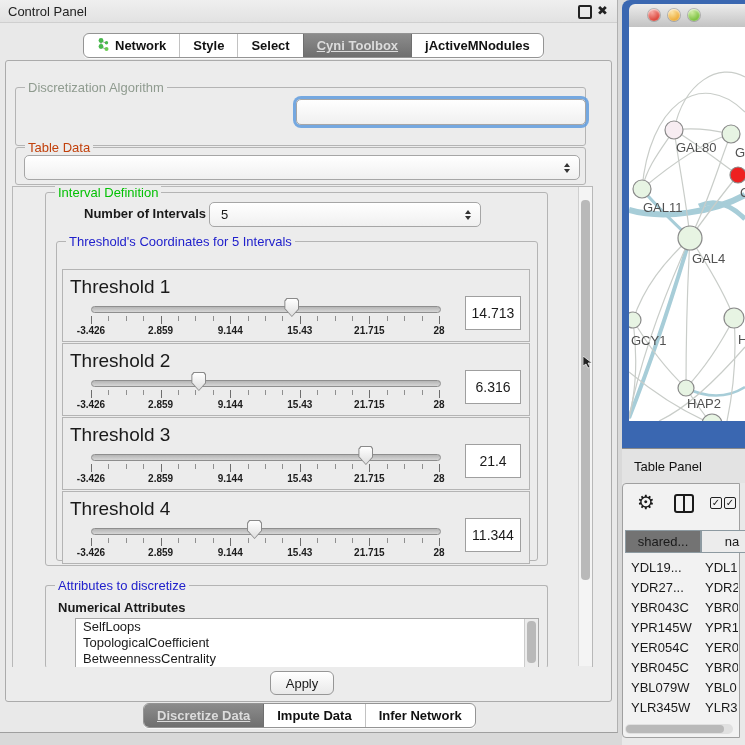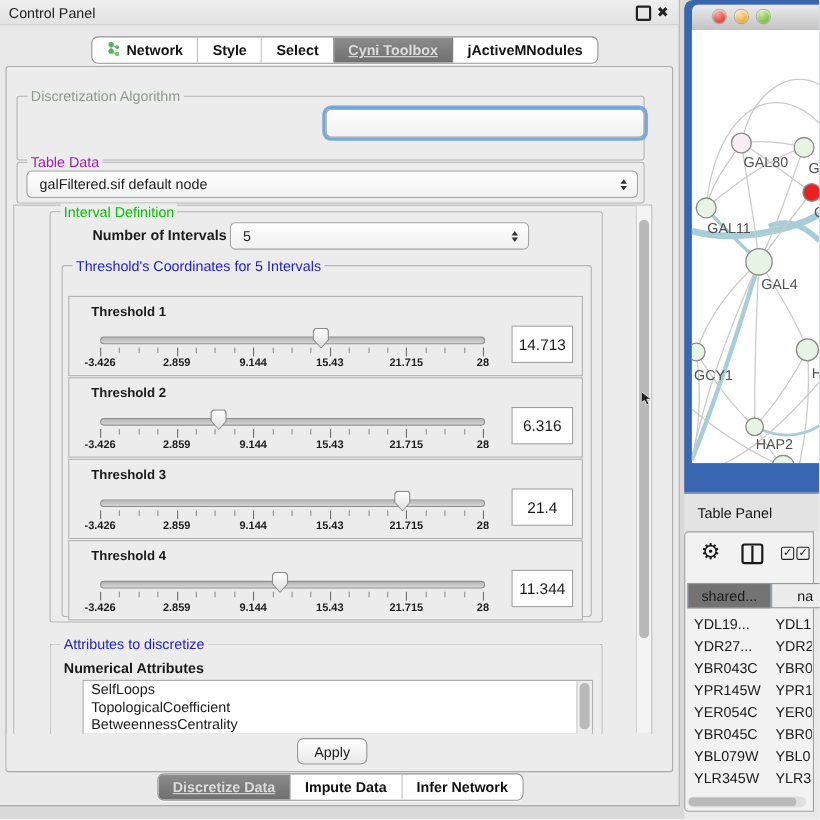--- a/index.html
+++ b/index.html
@@ -33,21 +33,21 @@
   #algo-dropdown{left:12px;top:87px;width:566px;height:57px;background:#fff;border:1px solid #cdcdcd;
      border-radius:3px 3px 8px 8px;box-shadow:0 4px 10px rgba(0,0,0,.35);z-index:30;}
   #dd-hint{position:absolute;top:3px;left:0;width:100%;text-align:center;font-size:13px;color:#b9b9b9;}
   .dd-item{position:absolute;left:3px;font-size:13px;color:#000;white-space:nowrap;}
   
   #scrollpane{left:12px;top:186px;width:579px;height:481px;border:1px solid #b8b8b8;background:#ececec;}
   #vscroll{left:578px;top:187px;width:13px;height:479px;background:#f4f4f4;border-left:1px solid #cfcfcf;}
   .scroll-thumb{background:#b9b9b9;border-radius:4px;}
   
   .threshold-panel{position:absolute;left:62px;width:466px;height:71px;border:1px solid #b4b4b4;background:#ececec;}
-  .th-label{position:absolute;left:20px;top:6px;font-size:12px;font-weight:700;}
+  .th-label{position:absolute;left:7px;top:6px;font-size:19px;font-weight:400;}
   .track{position:absolute;left:28px;top:36px;width:348px;height:5px;border:1px solid #8e8e8e;border-radius:4px;
          background:linear-gradient(#b5b5b5,#d6d6d6);}
   .thumb{position:absolute;top:28px;width:15px;height:19px;z-index:2;}
   .thumb .o{position:absolute;inset:0;background:#8a8a8a;clip-path:polygon(14% 0,86% 0,100% 14%,100% 56%,50% 100%,0 56%,0 14%);}
   .thumb .i{position:absolute;inset:1px;background:linear-gradient(#ffffff,#dedede);clip-path:polygon(14% 0,86% 0,100% 14%,100% 56%,50% 100%,0 56%,0 14%);}
   .ticks{position:absolute;left:28px;top:46px;width:349px;height:8px;}
   .tick{position:absolute;top:0;width:1px;background:#6e6e6e;}
   .tick-labels{position:absolute;left:28px;top:55px;width:349px;height:12px;}
   .tick-lab{position:absolute;width:44px;margin-left:-22px;text-align:center;font-size:10px;font-weight:700;color:#1c1c1c;}
   .valbox{position:absolute;left:402px;top:26px;width:54px;height:32px;background:#fff;border:1px solid #9f9f9f;
@@ -121,23 +121,22 @@
       </div>
 
     <div id="content-panel" class="abs">
 
       <div class="abs grp" style="left:9px;top:26px;width:569px;height:57px;">
         <span class="grp-label" style="color:#8f9b8f;">Discretization Algorithm</span>
         <div class="abs combo" style="left:280px;top:11px;width:288px;height:24px;box-shadow:0 0 0 3px rgba(96,156,222,.85);"></div>
       </div>
 
       <div class="abs grp" style="left:9px;top:86px;width:569px;height:36px;">
-        <span class="grp-label" style="color:#a21caf;">Table Data</span>
+        <span class="grp-label" style="color:#c2410c;">Table Data</span>
         <div class="abs combo" style="left:8px;top:7px;width:554px;height:23px;">
-          <span class="ctext">galFiltered.sif default node</span>
           <span class="spinner">
               <span class="tri-up"></span>
               <span class="tri-dn"></span>
             </span>
         </div>
       </div>
     </div>
 
     <div id="scrollpane" class="abs"></div>
     <div id="vscroll" class="abs">

